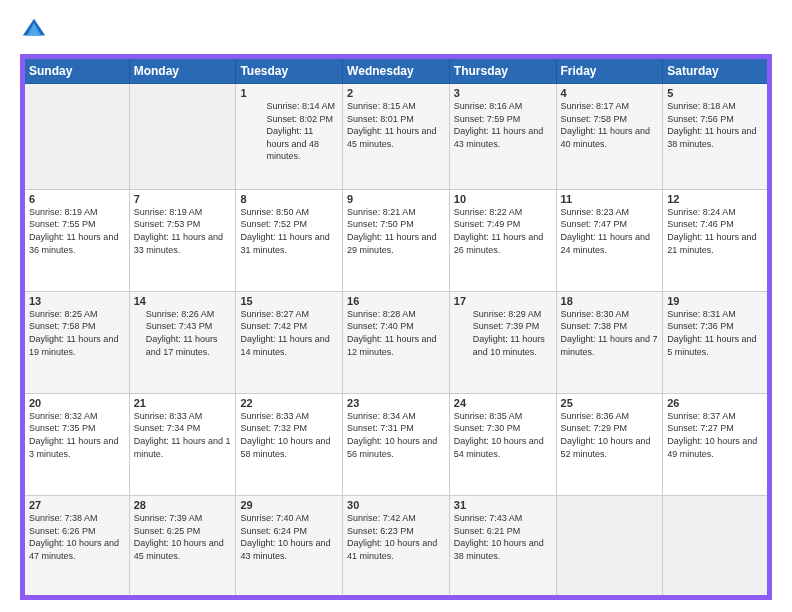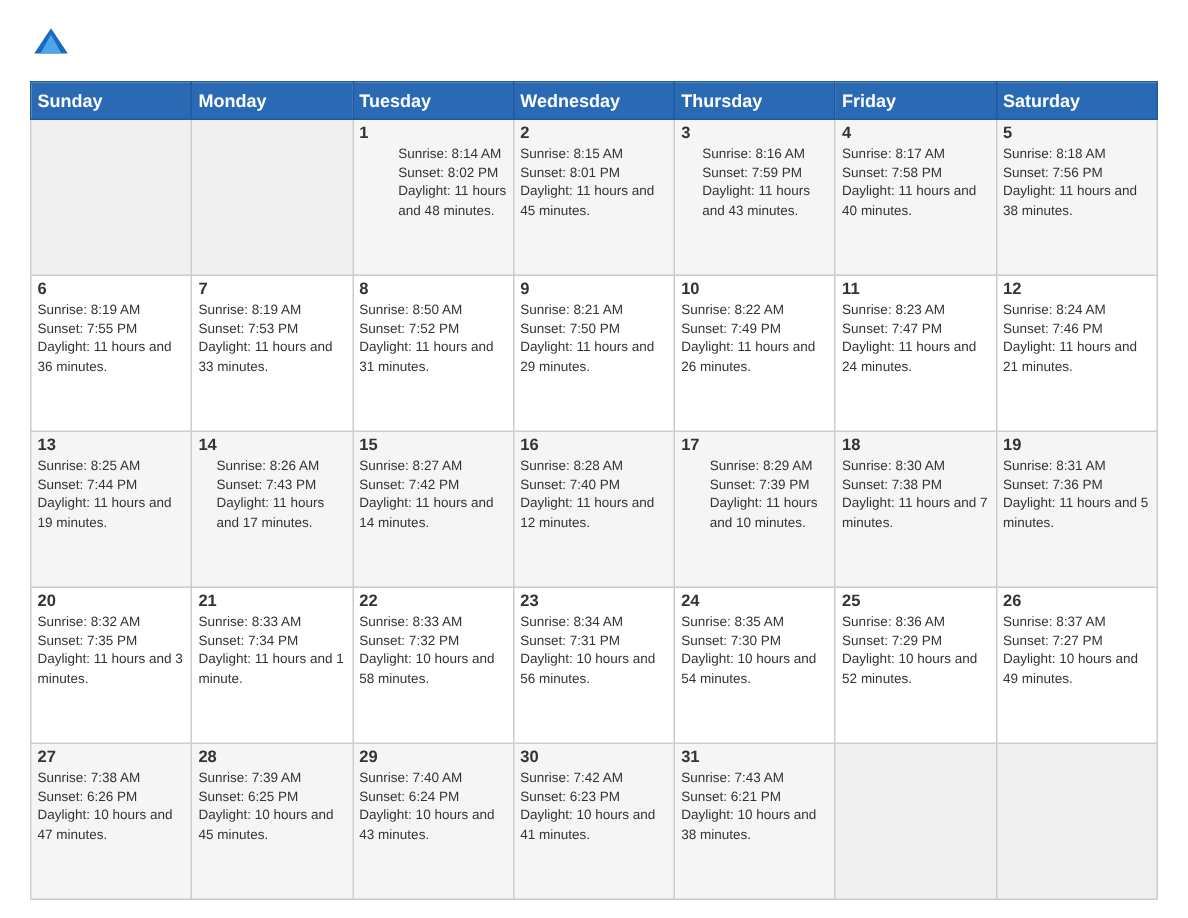--- a/index.html
+++ b/index.html
@@ -55,21 +55,21 @@
       font-weight: bold;
       color: #333;
       line-height: 1.1;
     }
     .location {
       font-size: 14px;
       color: #555;
     }
     .calendar {
       flex: 1;
-      border: 1px solid #8b5cf6;
+      border: 5px solid #8b5cf6;
       border-collapse: collapse;
       width: 100%;
       table-layout: fixed;
     }
     .calendar th {
       background-color: #2a6ab5;
       color: white;
       font-size: 12px;
       font-weight: bold;
       padding: 5px 4px;
@@ -150,21 +150,21 @@
 Daylight: 11 hours and 48 minutes.</div>
           </td>
           <td>
             <span class="day-number">2</span>
             <div class="cell-info" style="white-space: pre-line;">Sunrise: 8:15 AM
 Sunset: 8:01 PM
 Daylight: 11 hours and 45 minutes.</div>
           </td>
           <td>
             <span class="day-number">3</span>
-            <div class="cell-info" style="white-space: pre-line; margin-left: 14px;">Sunrise: 8:16 AM
+            <div class="cell-info" style="white-space: pre-line;">Sunrise: 8:16 AM
 Sunset: 7:59 PM
 Daylight: 11 hours and 43 minutes.</div>
           </td>
           <td>
             <span class="day-number">4</span>
             <div class="cell-info" style="white-space: pre-line;">Sunrise: 8:17 AM
 Sunset: 7:58 PM
 Daylight: 11 hours and 40 minutes.</div>
           </td>
           <td>
@@ -215,21 +215,21 @@
             <span class="day-number">12</span>
             <div class="cell-info" style="white-space: pre-line;">Sunrise: 8:24 AM
 Sunset: 7:46 PM
 Daylight: 11 hours and 21 minutes.</div>
           </td>
         </tr>
         <tr>
           <td>
             <span class="day-number">13</span>
             <div class="cell-info" style="white-space: pre-line;">Sunrise: 8:25 AM
-Sunset: 7:44 PM
+Sunset: 7:58 PM
 Daylight: 11 hours and 19 minutes.</div>
           </td>
           <td>
             <span class="day-number">14</span>
             <div class="cell-info" style="white-space: pre-line; margin-left: 12px;">Sunrise: 8:26 AM
 Sunset: 7:43 PM
 Daylight: 11 hours and 17 minutes.</div>
           </td>
           <td>
             <span class="day-number">15</span>

